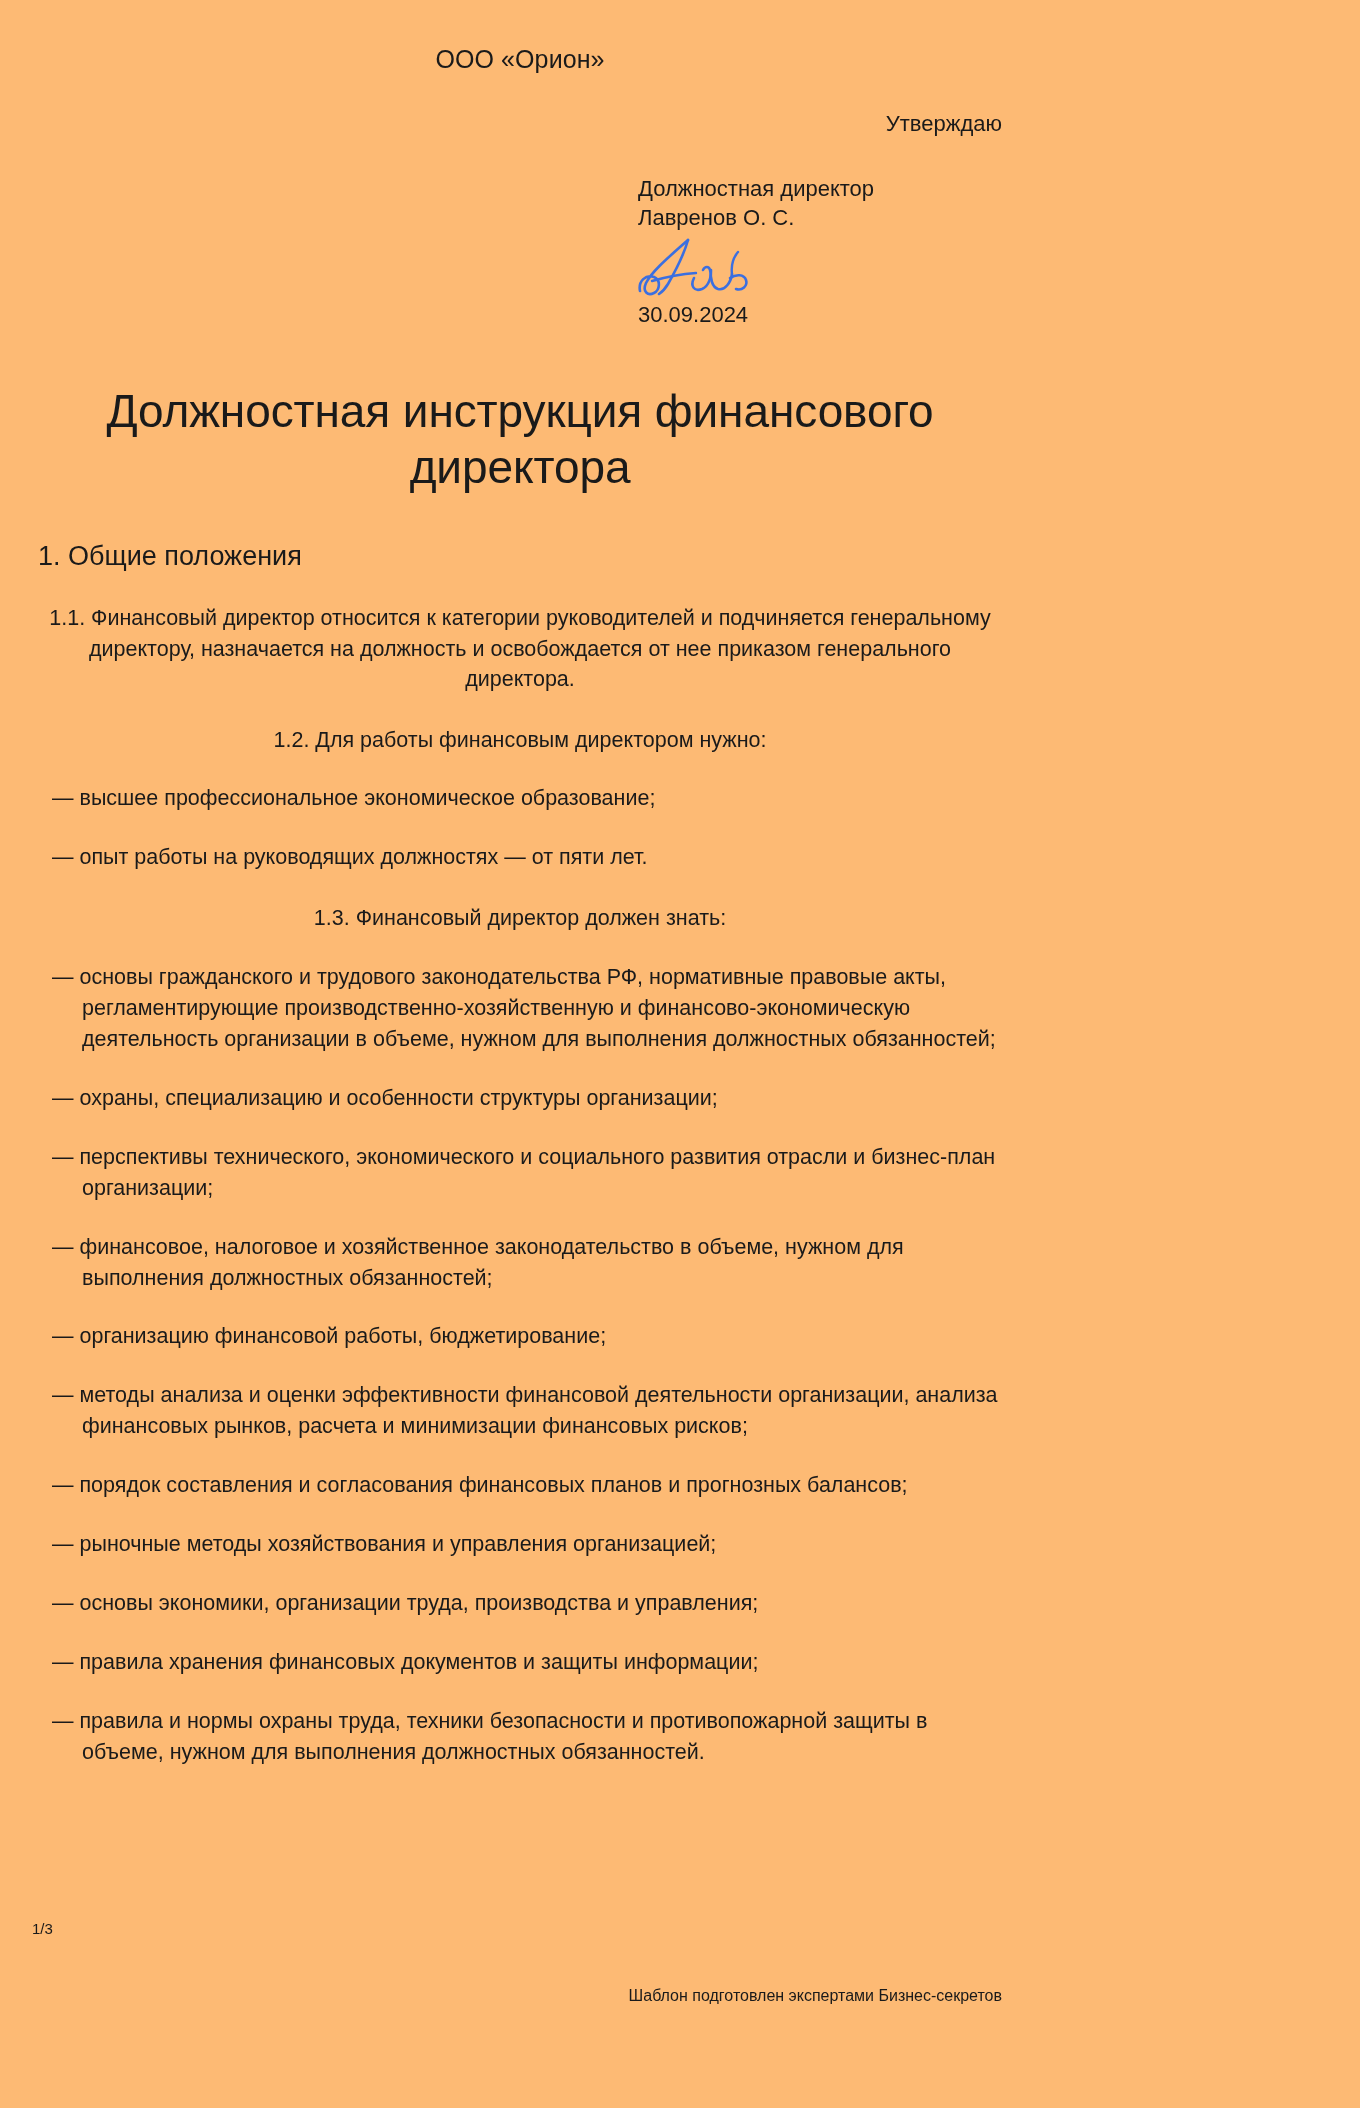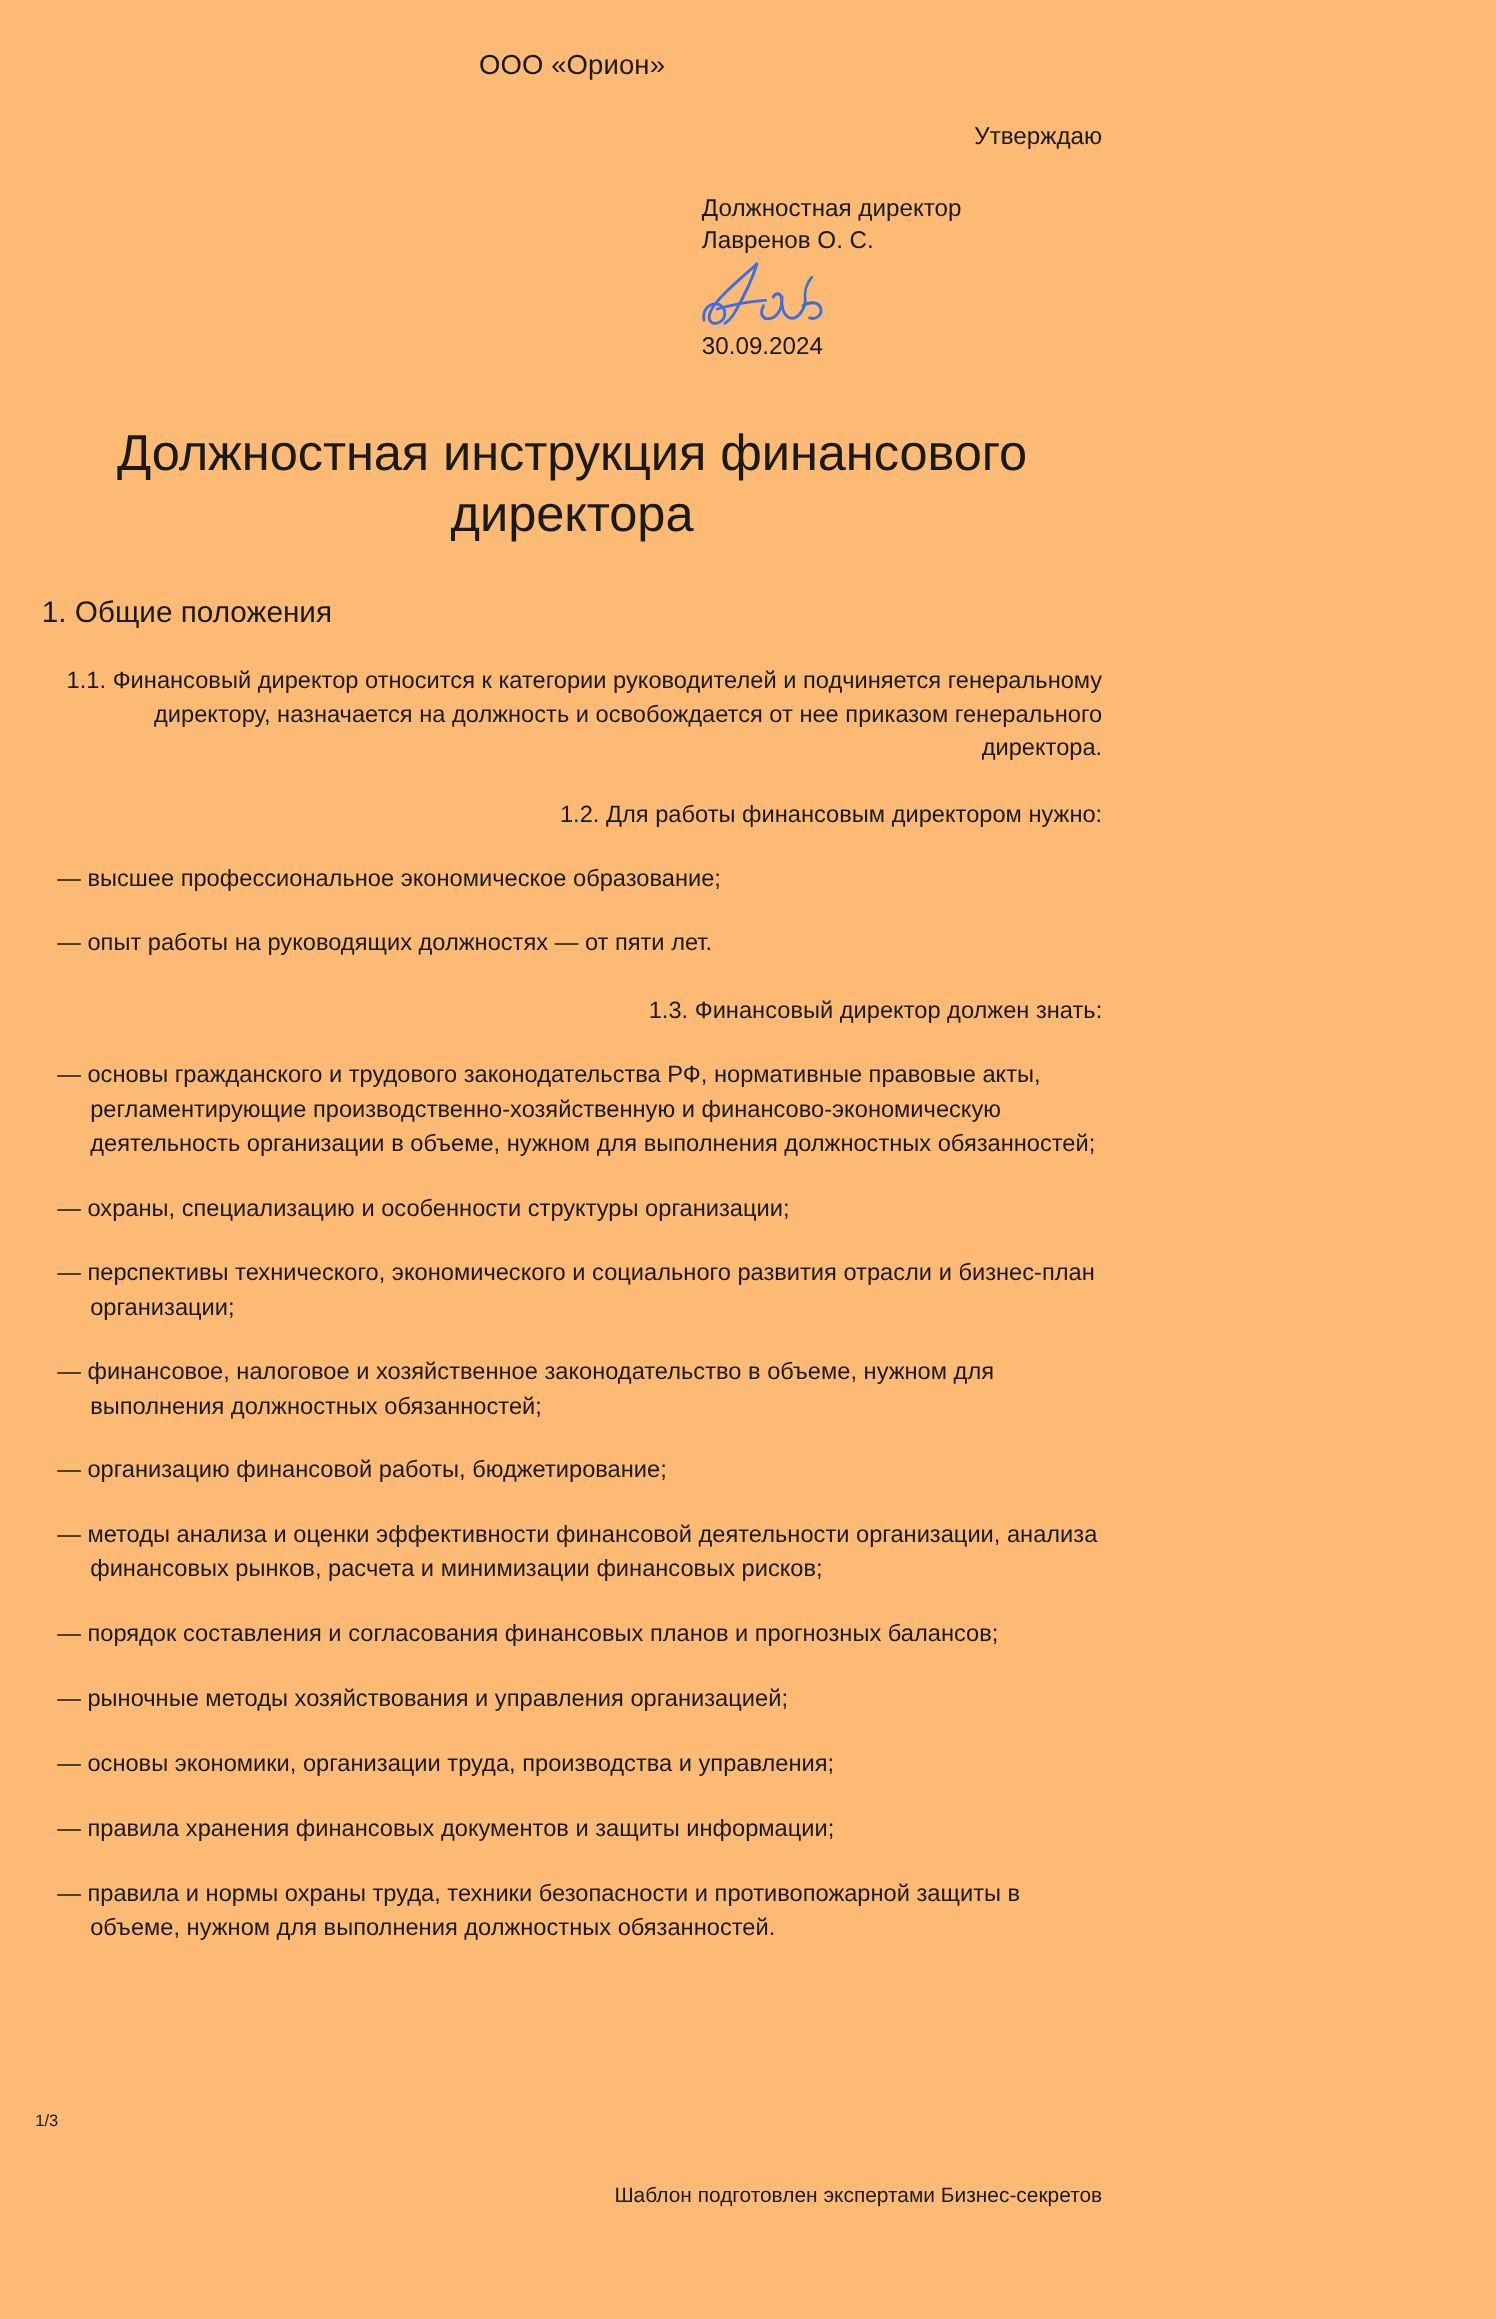--- a/index.html
+++ b/index.html
@@ -86,42 +86,42 @@
     font-weight: normal;
     line-height: 1.25;
     margin: 44px 0 0 0;
   }
 
   
   .para {
     font-size: 21.5px;
     line-height: 1.42;
     margin: 30px 0 0 0;
-    text-align: right;
+    text-align: center;
   }
   .bullets {
     list-style: none;
     margin: 0;
     padding: 0;
   }
   .bullet {
     font-size: 21.5px;
     line-height: 1.44;
     margin: 28px 0 0 0;
     padding-left: 44px;
     text-indent: -30px;
     box-sizing: border-box;
   }
 
   
   .footer-note {
     position: absolute;
     right: 38px;
     top: 1986px;
-    font-size: 19px;
+    font-size: 16px;
     line-height: 1.2;
     white-space: nowrap;
   }
   .page-number {
     position: absolute;
     left: 32px;
     top: 1920px;
     font-size: 15px;
     line-height: 1.2;
   }

